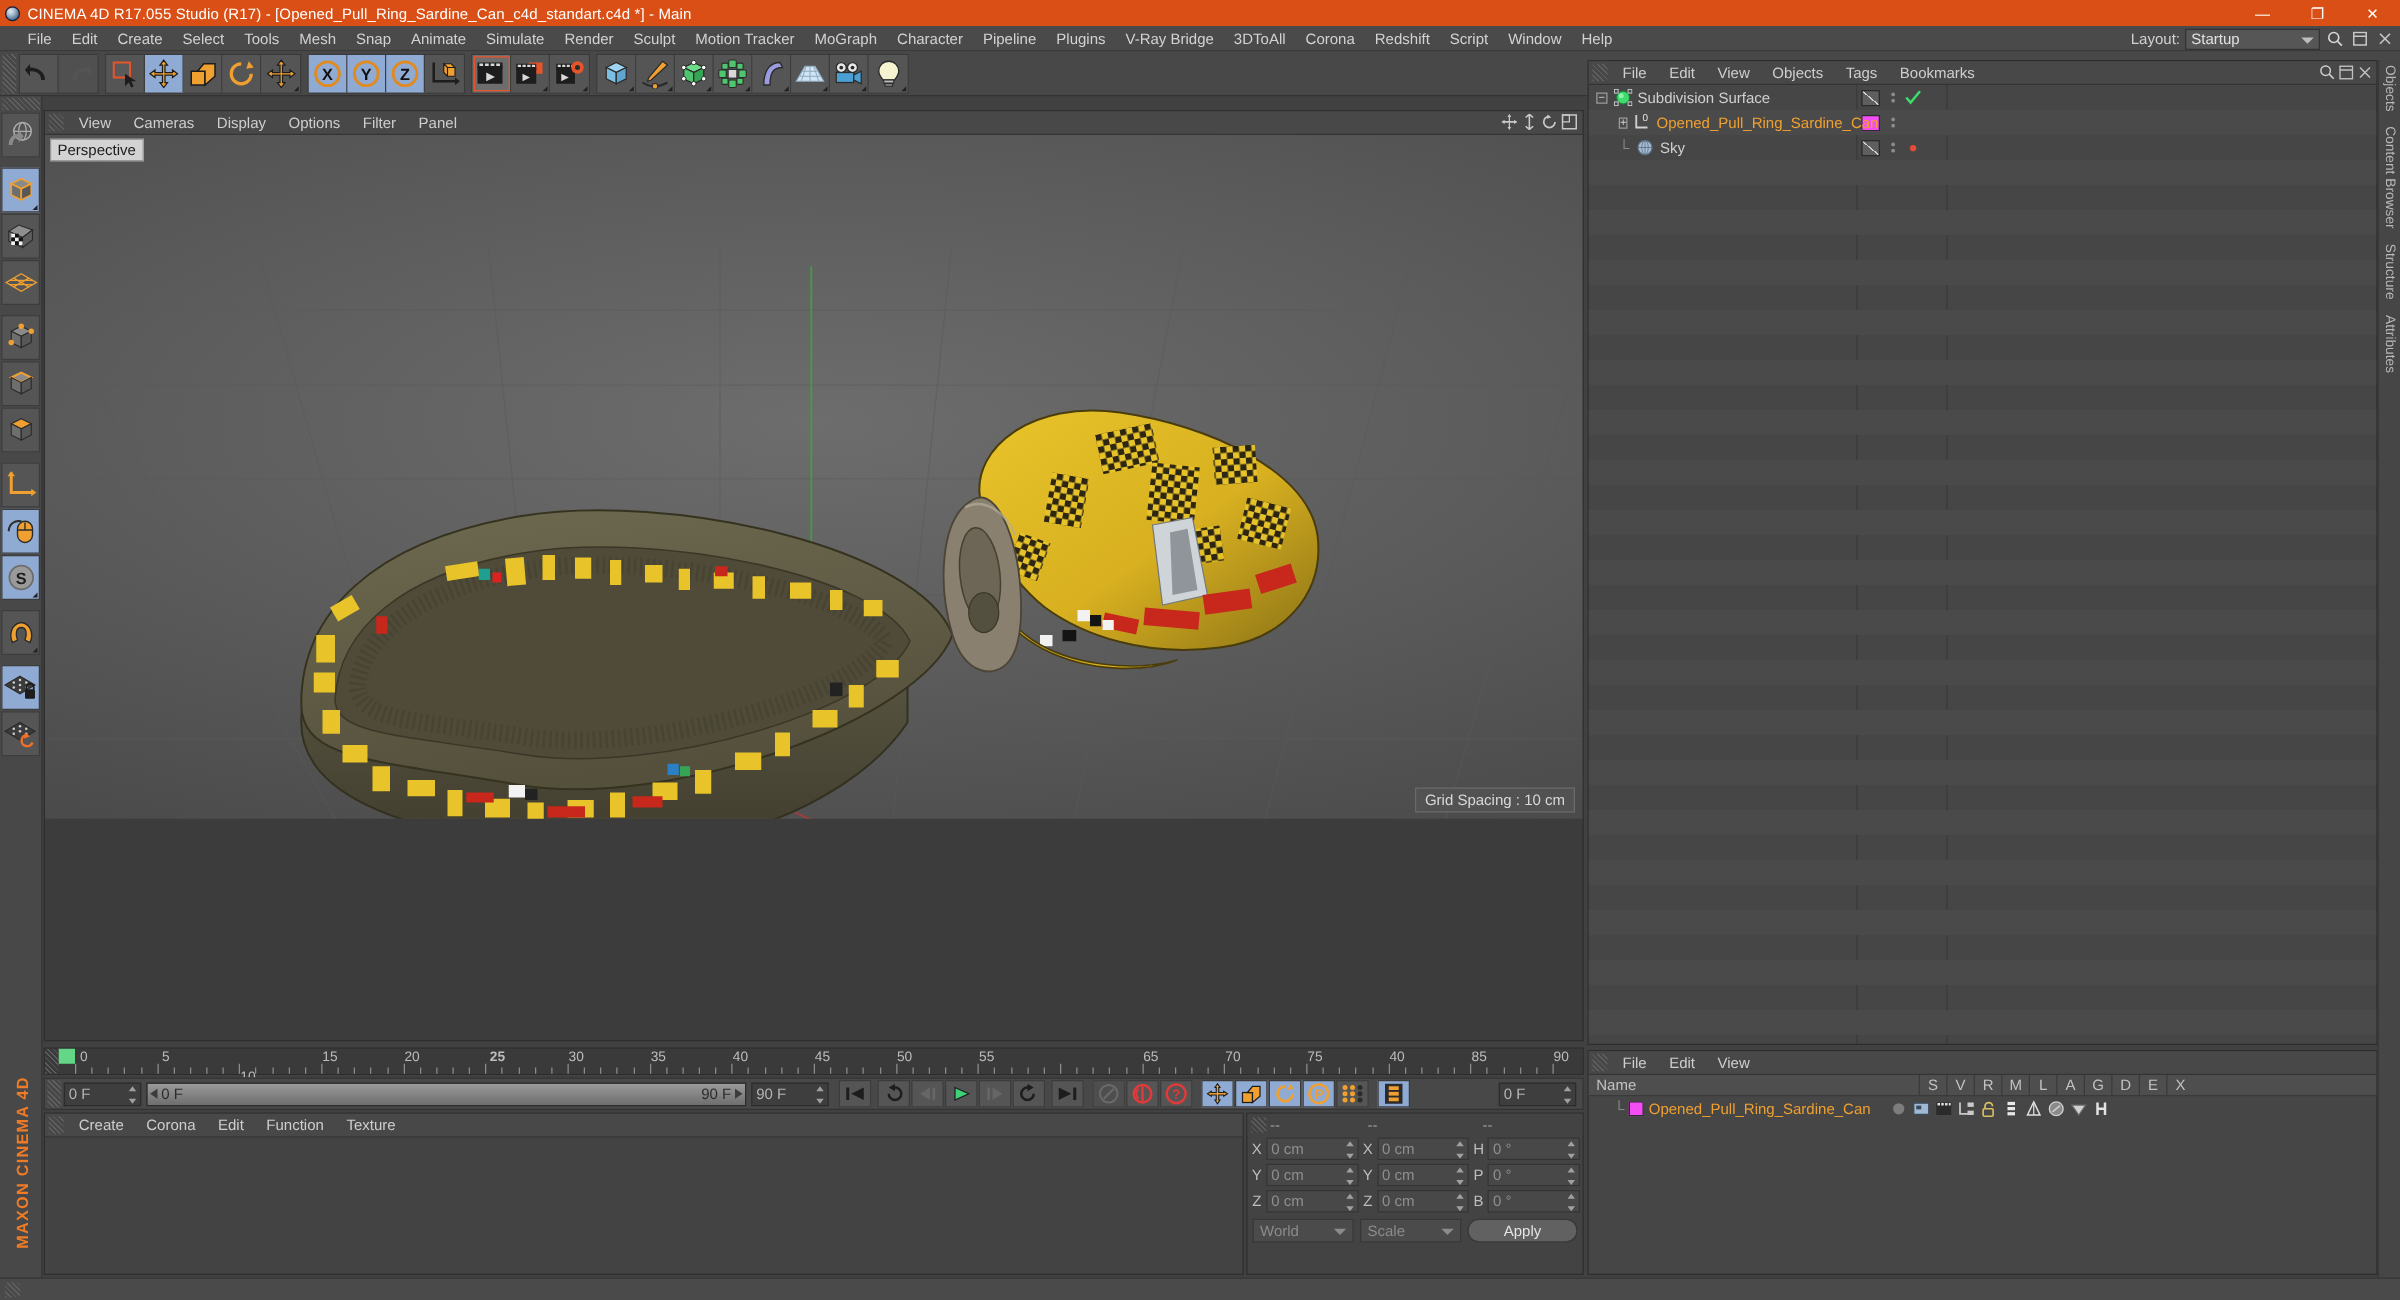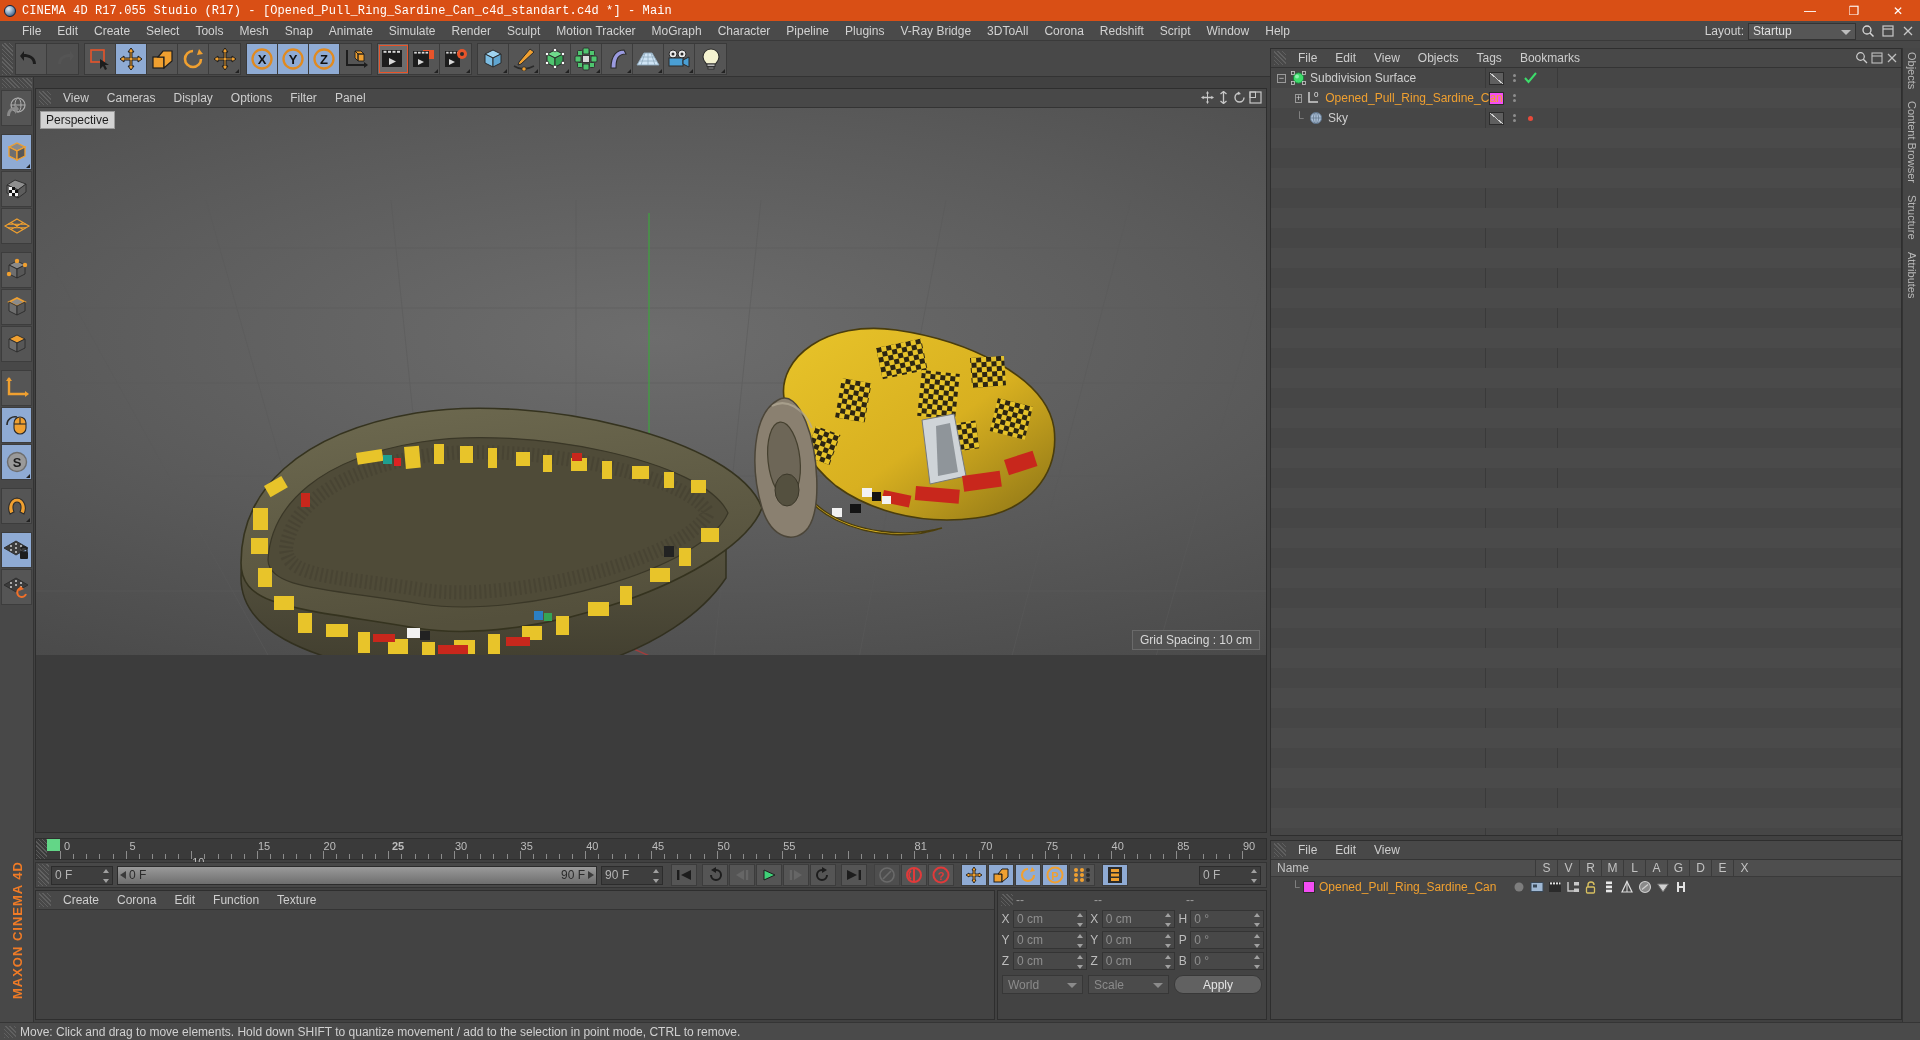--- a/index.html
+++ b/index.html
@@ -17,21 +17,21 @@
     color:#ffffff; font-size:12px;
   }
   #titlebar .tb-icon{
     width:20px; height:21px; display:flex; align-items:center; justify-content:center;
   }
   #titlebar .tb-icon .ball{
     width:12px;height:12px;border-radius:50%;
     background:radial-gradient(circle at 35% 30%, #eaeaea 0%, #9fb8d0 35%, #1b3a63 100%);
     border:1px solid #0d2340;
   }
-  #titlebar .tb-title{ margin-left:2px; white-space:nowrap; letter-spacing:0.1px;font-family:Liberation Mono, monospace;}
+  #titlebar .tb-title{ margin-left:2px; white-space:nowrap; letter-spacing:0.1px;}
   #wincontrols{ position:absolute; right:0; top:0; height:21px; display:flex;}
   #wincontrols div{
     width:44px;height:21px;display:flex;align-items:center;justify-content:center;
     color:#fff; font-size:12px;
   }
   
   #menubar{
     position:absolute;left:0;top:21px;width:1920px;height:20px;
     background:#4a4a4a; display:flex; align-items:center;
     border-bottom:1px solid #3a3a3a;
@@ -1049,21 +1049,21 @@
       <div class="lab" style="left: 217px;">15</div>
       <div class="lab" style="left: 282.667px;">20</div>
       <div class="lab" style="left: 351px; font-weight: bold;">25</div>
       <div class="lab" style="left: 414px;">30</div>
       <div class="lab" style="left: 479.667px;">35</div>
       <div class="lab" style="left: 545.333px;">40</div>
       <div class="lab" style="left: 611px;">45</div>
       <div class="lab" style="left: 676.667px;">50</div>
       <div class="lab" style="left: 742.333px;">55</div>
       <div class="lab" style="left: 808px; margin-top: 34px;">60</div>
-      <div class="lab" style="left: 873.667px;">81</div>
+      <div class="lab" style="left: 873.667px;">65</div>
       <div class="lab" style="left: 939.333px;">70</div>
       <div class="lab" style="left: 1005px; text-align: right;">75</div>
       <div class="lab" style="left: 1070.67px;">40</div>
       <div class="lab" style="left: 1136.33px;">85</div>
       <div class="lab" style="left: 1202px;">90</div>
     </div>
 </div>
 
 <div id="animbar">
   <div class="grip" style="height:22px;"></div>
@@ -1581,14 +1581,13 @@
 
 <div id="righttabs">
     <span>Objects</span>
     <span>Content Browser</span>
     <span>Structure</span>
     <span>Attributes</span>
   </div>
 
 <div id="statusbar">
   <div class="sgrip"></div>
-  <div>Move: Click and drag to move elements. Hold down SHIFT to quantize movement / add to the selection in point mode, CTRL to remove.</div>
 </div>
 
 </body></html>

